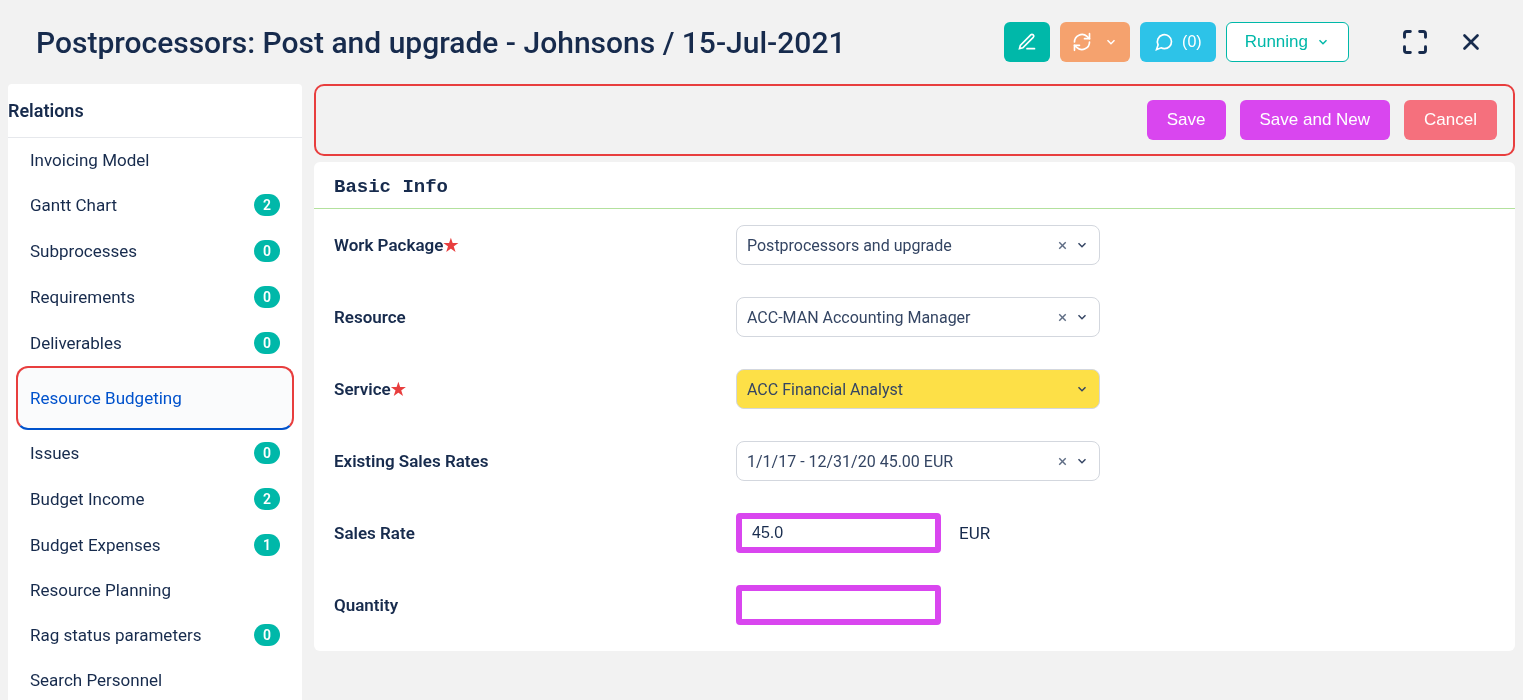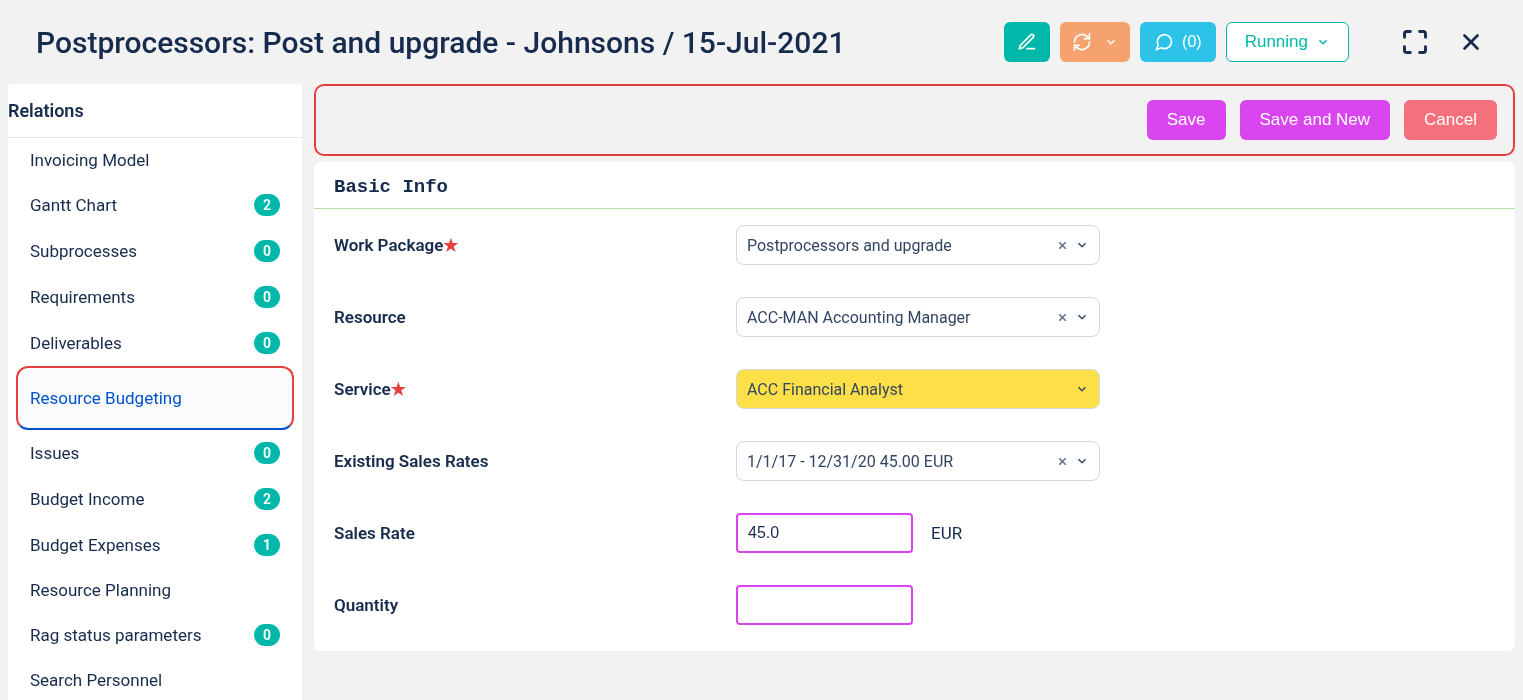--- a/index.html
+++ b/index.html
@@ -168,23 +168,23 @@
   padding: 0 10px;
   font-size: 16px;
   color: #344563;
   position: relative;
 }
 .select-box.disabled { background: #fde047; }
 .select-box .select-text { flex:1; }
 .select-box .clear-x { color:#5e6c84; font-size:17px; margin-right:8px; cursor:pointer;}
 .select-box .chev { color:#344563; }
 .text-input {
-  width: 177px;
+  width: 205px;
   height: 40px;
-  border: 2px solid #d946ef;
+  border: 6px solid #d946ef;
   border-radius: 4px;
   padding: 0 10px;
   font-size: 16px;
   color: #172b4d;
 }
 .currency-label { margin-left: 18px; font-size: 17px; color:#172b4d; }
 svg { display:block; }
 </style>
 </head>
 <body>

